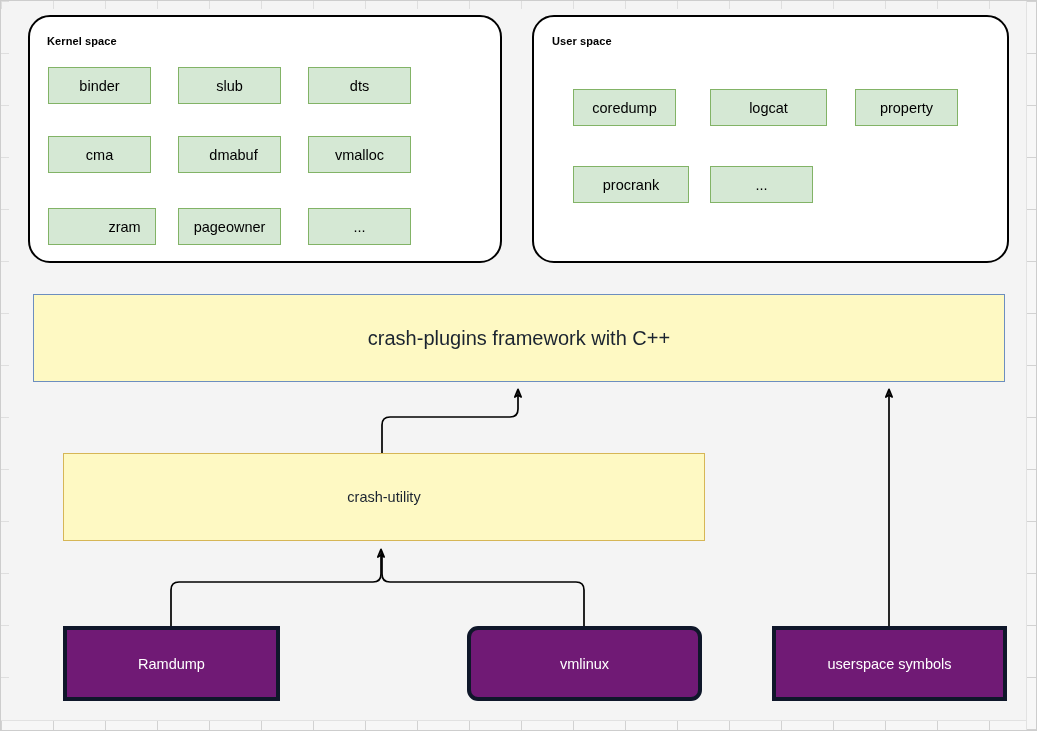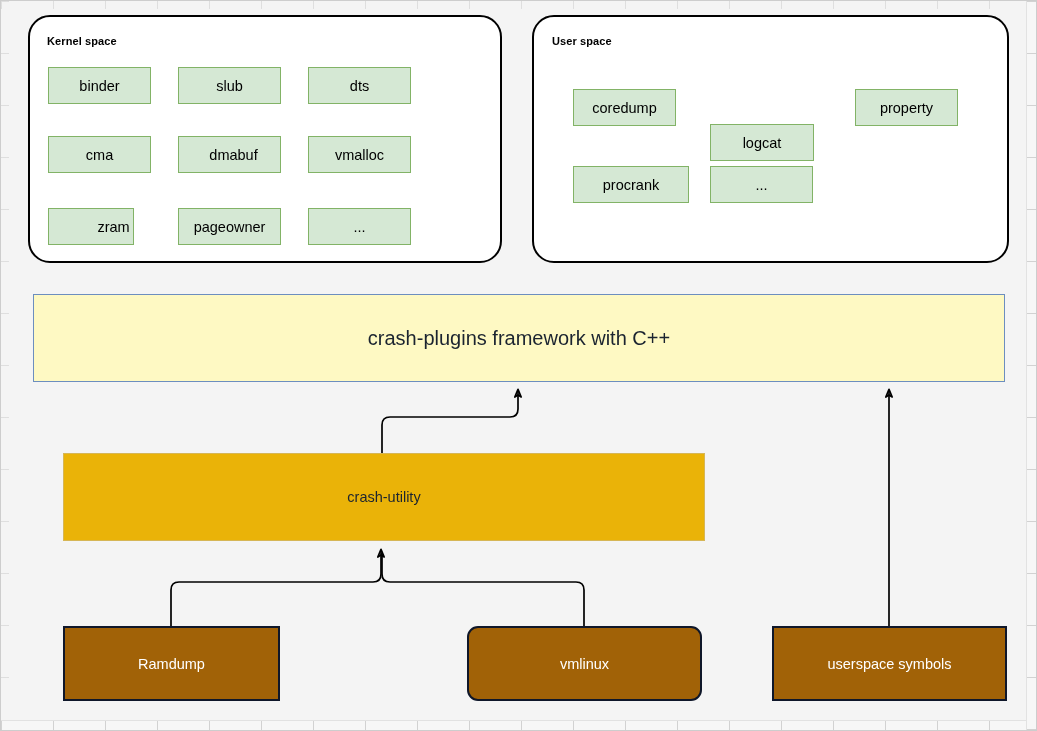--- a/index.html
+++ b/index.html
@@ -81,28 +81,28 @@
     font-size: 14.5px;
     align-items: center;
   }
   .node-blue {
     background: #fef9c3;
     border: 1px solid #6c8ebf;
     color: #1b2430;
     font-size: 20px;
   }
   .node-yellow {
-    background: #eab308;
+    background: #fef9c3;
     border: 1px solid #d6b656;
     color: #1b2430;
     font-size: 14.5px;
   }
   .node-slate {
-    background: #a16207;
-    border: 2px solid #0f172a;
+    background: #701a75;
+    border: 4px solid #0f172a;
     color: #ffffff;
     font-size: 14.5px;
   }
 
   svg.connectors {
     position: absolute;
     top: 0;
     left: 0;
     width: 1037px;
     height: 731px;
@@ -142,37 +142,37 @@
   <div class="node node-green" style="left:47px; top:135px; width:103px; height:37px;">
     <span>cma</span>
   </div>
   <div class="node node-green" style="left:177px; top:135px; width:103px; height:37px;padding-left:8px;">
     <span>dmabuf</span>
   </div>
   <div class="node node-green" style="left:307px; top:135px; width:103px; height:37px;">
     <span>vmalloc</span>
   </div>
 
-  <div class="node node-green" style="left:47px; top:207px; width:86px; height:37px;padding-left:45px;">
+  <div class="node node-green" style="left:47px; top:207px; width:108px; height:37px;padding-left:45px;">
     <span>zram</span>
   </div>
   <div class="node node-green" style="left:177px; top:207px; width:103px; height:37px;">
     <span>pageowner</span>
   </div>
   <div class="node node-green" style="left:307px; top:207px; width:103px; height:37px;">
     <span>...</span>
   </div>
 
   <div class="panel" style="left:531px; top:14px; width:477px; height:248px;"></div>
   <div class="panel-title" style="left:551px; top:34px;">User space</div>
 
   <div class="node node-green" style="left:572px; top:88px; width:103px; height:37px;">
     <span>coredump</span>
   </div>
-  <div class="node node-green" style="left:709px; top:88px; width:104px; height:37px;margin-top:35px;">
+  <div class="node node-green" style="left:709px; top:88px; width:117px; height:37px;">
     <span>logcat</span>
   </div>
   <div class="node node-green" style="left:854px; top:88px; width:103px; height:37px;">
     <span>property</span>
   </div>
 
   <div class="node node-green" style="left:572px; top:165px; width:116px; height:37px;">
     <span>procrank</span>
   </div>
   <div class="node node-green" style="left:709px; top:165px; width:103px; height:37px;">

